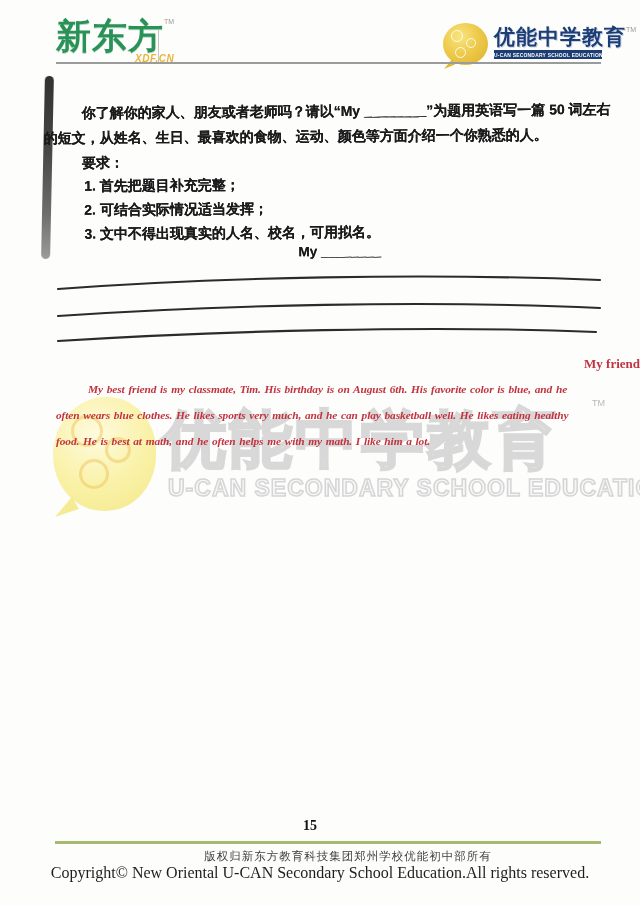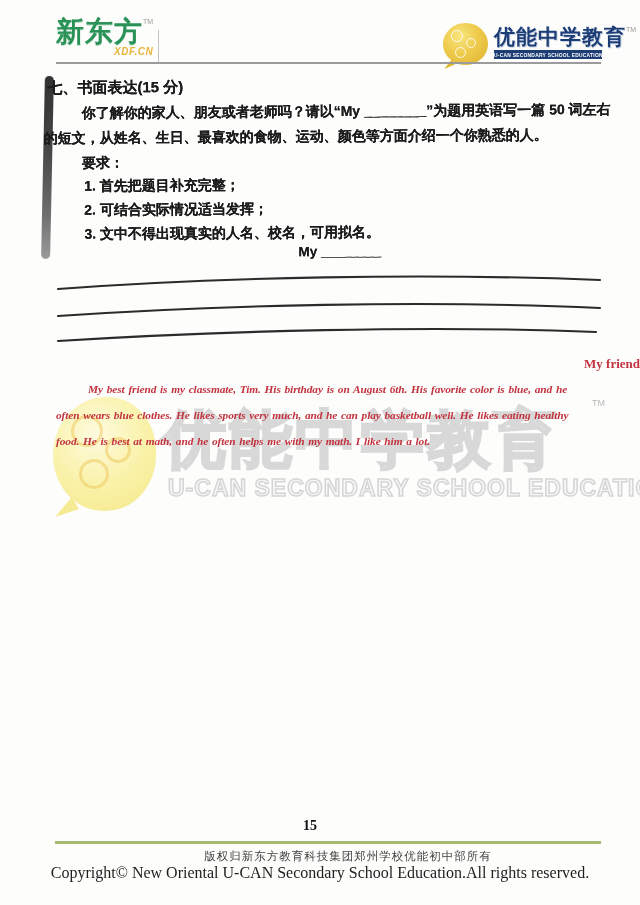--- a/index.html
+++ b/index.html
@@ -2,21 +2,21 @@
 <html><head>
 <meta charset="utf-8">
 <style>
   html,body{margin:0;padding:0;}
   body{width:640px;height:905px;background:#ffffff;overflow:hidden;
        font-family:"Liberation Sans",sans-serif;}
   .page{position:relative;width:640px;height:905px;background:#fdfdfc;}
 
   
   .logo-left{position:absolute;left:56px;top:18px;line-height:1;}
-  .logo-cn{font-size:28px;font-weight:900;color:#2a9257;letter-spacing:1px;
+  .logo-cn{font-size:35px;font-weight:900;color:#2a9257;letter-spacing:1px;
            text-shadow:0 1px 0 rgba(42,146,87,.35);margin-top:24px;}
   .tm{font-size:7px;color:#9a9a9a;vertical-align:top;font-weight:400;}
   .logo-sub{font-size:10px;font-weight:700;font-style:italic;color:#e9b43a;
             text-align:right;margin-top:1px;letter-spacing:.5px;}
   .divider-v{position:absolute;left:158px;top:30px;width:1px;height:32px;background:#c4c4c4;}
   .header-rule{position:absolute;left:56px;top:62px;width:545px;height:2px;background:#9b9b9b;}
 
   .ball{position:absolute;left:443px;top:23px;width:45px;height:42px;border-radius:50%;
         background:radial-gradient(circle at 38% 32%,#f8e57f 0%,#eeca4b 45%,#ddb02c 100%);}
   .ball i{position:absolute;border:1.5px solid rgba(255,255,255,.85);border-radius:50%;}
@@ -112,21 +112,20 @@
   <div class="ucan-text">
     <span class="ucan-title">优能中学教育</span><sup class="tm">TM</sup>
     <div class="ucan-bar">
       <span>U-CAN SECONDARY SCHOOL EDUCATION</span>
     </div>
   </div>
   <div class="header-rule"></div>
 
   <section class="scan">
     <div class="streak"></div>
-    <div class="scan-title">七、书面表达(15 分)</div>
     <div class="scan-p p1">你了解你的家人、朋友或者老师吗？请以“My ________”为题用英语写一篇 50 词左右</div>
     <div class="scan-p p2">的短文，从姓名、生日、最喜欢的食物、运动、颜色等方面介绍一个你熟悉的人。</div>
     <div class="scan-p preq">要求：</div>
     <div class="scan-p i1">1. 首先把题目补充完整；</div>
     <div class="scan-p i2">2. 可结合实际情况适当发挥；</div>
     <div class="scan-p i3">3. 文中不得出现真实的人名、校名，可用拟名。</div>
     <div class="scan-p myb">My ________</div>
   </section>
 
   <svg class="writing-lines" width="560" height="85" viewBox="0 0 560 85">

